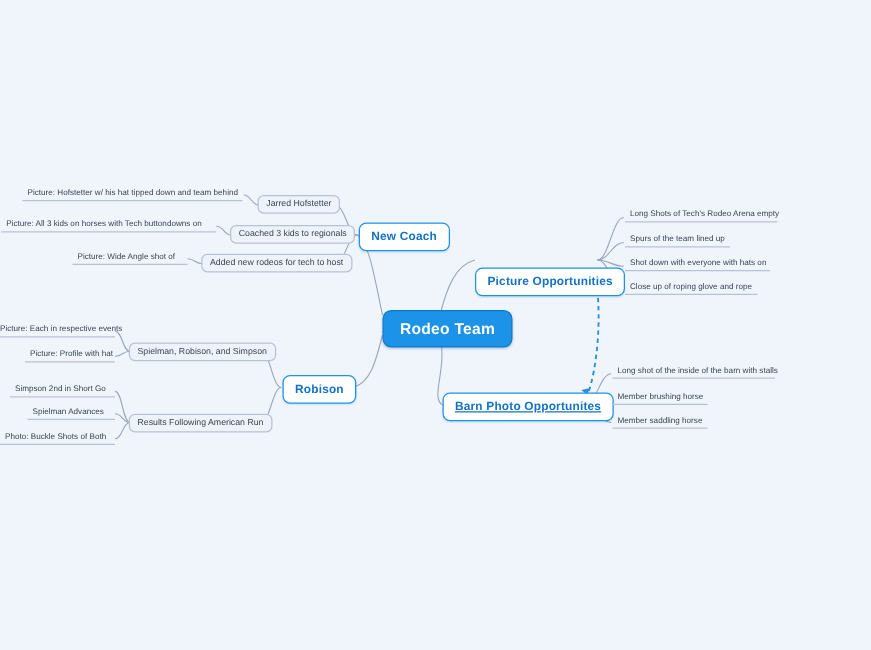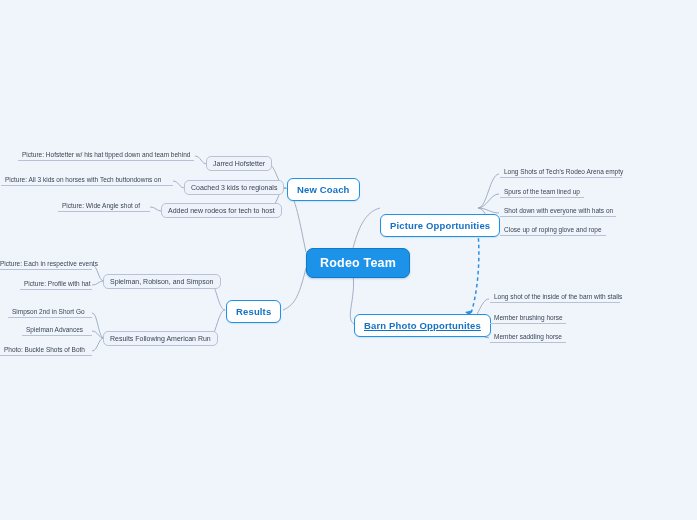--- a/index.html
+++ b/index.html
@@ -163,21 +163,21 @@
 
   <div class="node node-sub" style="left:161px; top:203px;">
     <span>Added new rodeos for tech to host</span>
   </div>
   <div class="node node-leaf" style="left:58px; top:200px; width:92px;">
     <span>Picture: Wide Angle shot of</span>
     <span class="leaf-underline"></span>
   </div>
 
   <div class="node node-main" style="left:226px; top:300px;">
-    <span>Results</span>
+    <span>Robison</span>
   </div>
 
   <div class="node node-sub" style="left:103px; top:274px;">
     <span>Spielman, Robison, and Simpson</span>
   </div>
   <div class="node node-leaf" style="left:-4px; top:258px; width:96px;">
     <span>Picture: Each in respective events</span>
     <span class="leaf-underline"></span>
   </div>
   <div class="node node-leaf" style="left:20px; top:278px; width:72px;">

